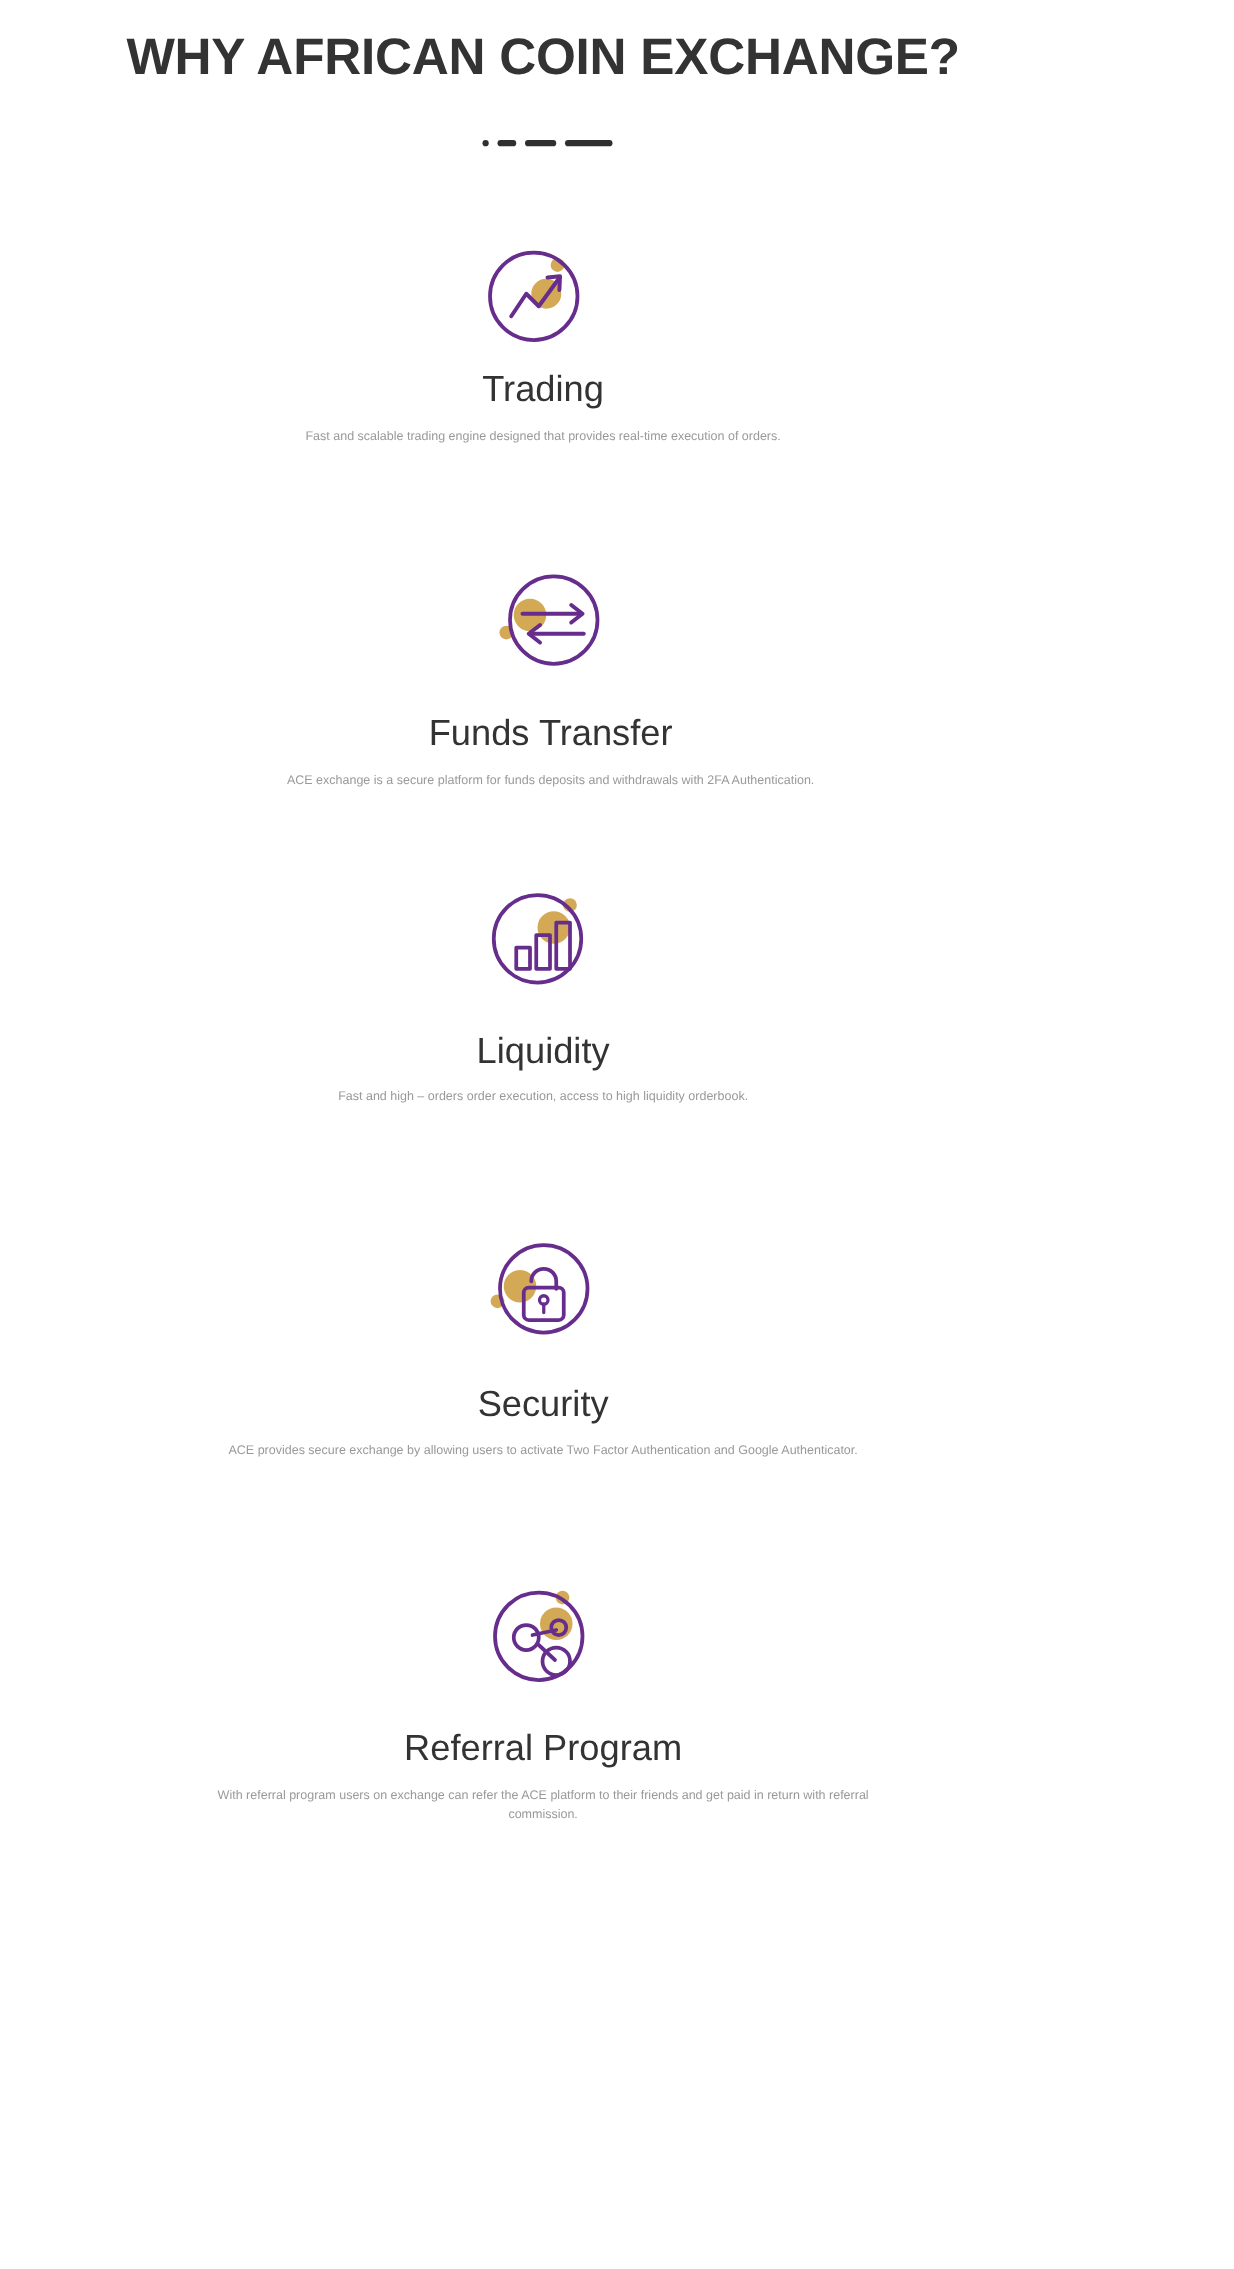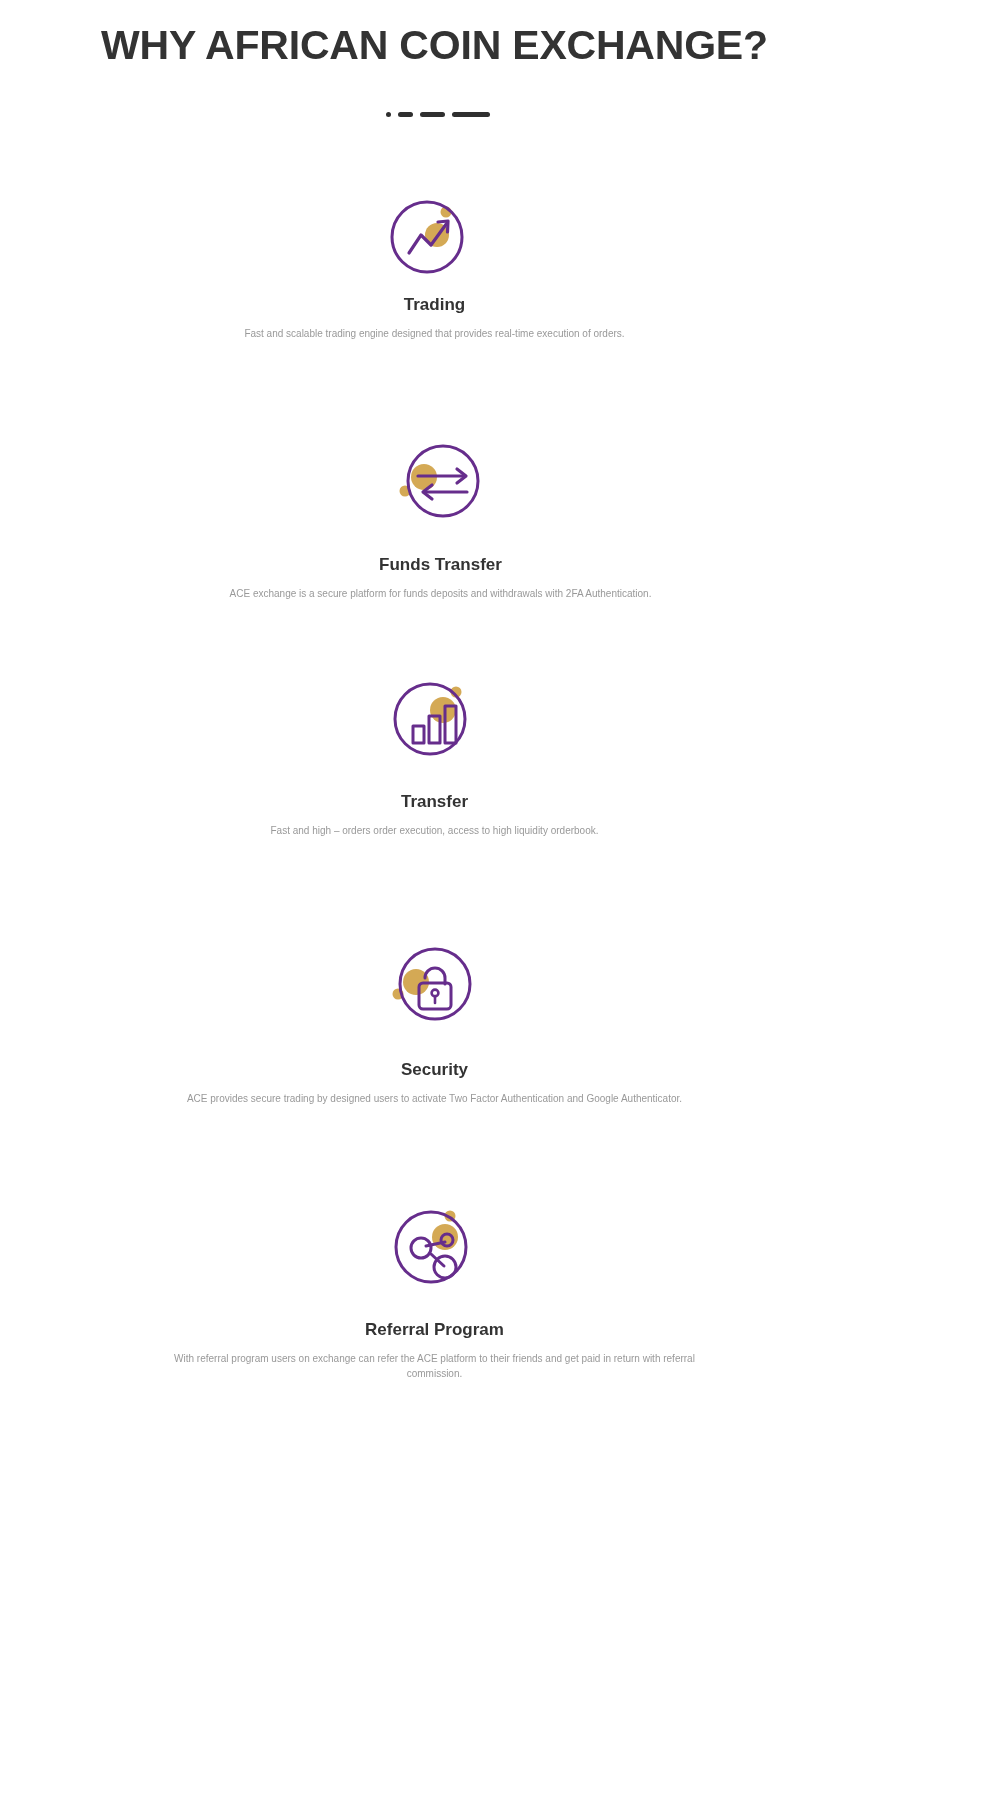--- a/index.html
+++ b/index.html
@@ -68,23 +68,23 @@
   }
   .feature .icon-wrap{
     height:150px;
     display:flex;
     align-items:center;
     justify-content:center;
   }
   .feature .icon-wrap svg{display:block;}
   .feature h3{
     margin:0;
-    font-size:17px;
+    font-size:29px;
     line-height:1.3;
-    font-weight:bold;
+    font-weight:normal;
     color:var(--title);
   }
   .feature p{
     margin:10px auto 0;
     max-width:530px;
     font-size:10px;
     line-height:1.55;
     color:var(--body);
     font-weight:normal;
   }
@@ -152,38 +152,38 @@
       <div class="icon-wrap">
         <svg width="120" height="120" viewBox="0 0 120 120" aria-hidden="true">
           <circle cx="68" cy="54" r="13" fill="#d4a955"></circle>
           <circle cx="81" cy="36" r="5.5" fill="#d4a955"></circle>
           <circle cx="55" cy="63" r="35" fill="none" stroke="#662d8c" stroke-width="3"></circle>
           <rect x="38" y="70" width="11" height="17" fill="none" stroke="#662d8c" stroke-width="3" stroke-linejoin="round"></rect>
           <rect x="54" y="60" width="11" height="27" fill="none" stroke="#662d8c" stroke-width="3" stroke-linejoin="round"></rect>
           <rect x="70" y="50" width="11" height="37" fill="none" stroke="#662d8c" stroke-width="3" stroke-linejoin="round"></rect>
         </svg>
       </div>
-      <h3>Transfer</h3>
+      <h3>Liquidity</h3>
       <p>Fast and high – orders order execution, access to high liquidity orderbook.</p>
     </div>
 
     <div class="feature f-security">
       <div class="icon-wrap">
         <svg width="120" height="120" viewBox="0 0 120 120" aria-hidden="true">
           <circle cx="41" cy="58" r="13" fill="#d4a955"></circle>
           <circle cx="23" cy="70" r="5.5" fill="#d4a955"></circle>
           <circle cx="60" cy="60" r="35" fill="none" stroke="#662d8c" stroke-width="3"></circle>
           <path d="M50 54 a10 10 0 0 1 20 0 v6" fill="none" stroke="#662d8c" stroke-width="3" stroke-linecap="round"></path>
           <rect x="44" y="59" width="32" height="26" rx="4" fill="none" stroke="#662d8c" stroke-width="3" stroke-linejoin="round"></rect>
           <circle cx="60" cy="69" r="3.4" fill="none" stroke="#662d8c" stroke-width="2.6"></circle>
           <path d="M60 72 v7" fill="none" stroke="#662d8c" stroke-width="2.6" stroke-linecap="round"></path>
         </svg>
       </div>
       <h3>Security</h3>
-      <p>ACE provides secure trading by designed users to activate Two Factor Authentication and Google Authenticator.</p>
+      <p>ACE provides secure exchange by allowing users to activate Two Factor Authentication and Google Authenticator.</p>
     </div>
 
     <div class="feature f-referral">
       <div class="icon-wrap">
         <svg width="120" height="120" viewBox="0 0 120 120" aria-hidden="true">
           <circle cx="70" cy="53" r="13" fill="#d4a955"></circle>
           <circle cx="75" cy="32" r="5.5" fill="#d4a955"></circle>
           <circle cx="56" cy="63" r="35" fill="none" stroke="#662d8c" stroke-width="3"></circle>
           <path d="M51 62 L70 58 M56 70 L69 82" fill="none" stroke="#662d8c" stroke-width="3" stroke-linecap="round"></path>
           <circle cx="46" cy="64" r="10" fill="none" stroke="#662d8c" stroke-width="3"></circle>

